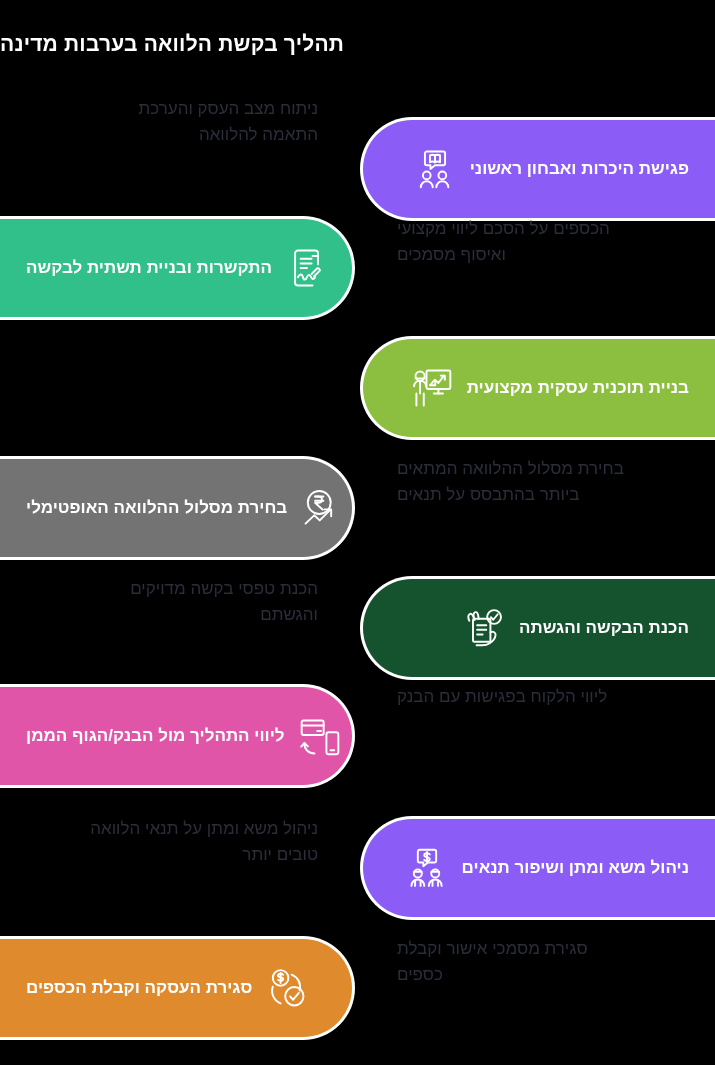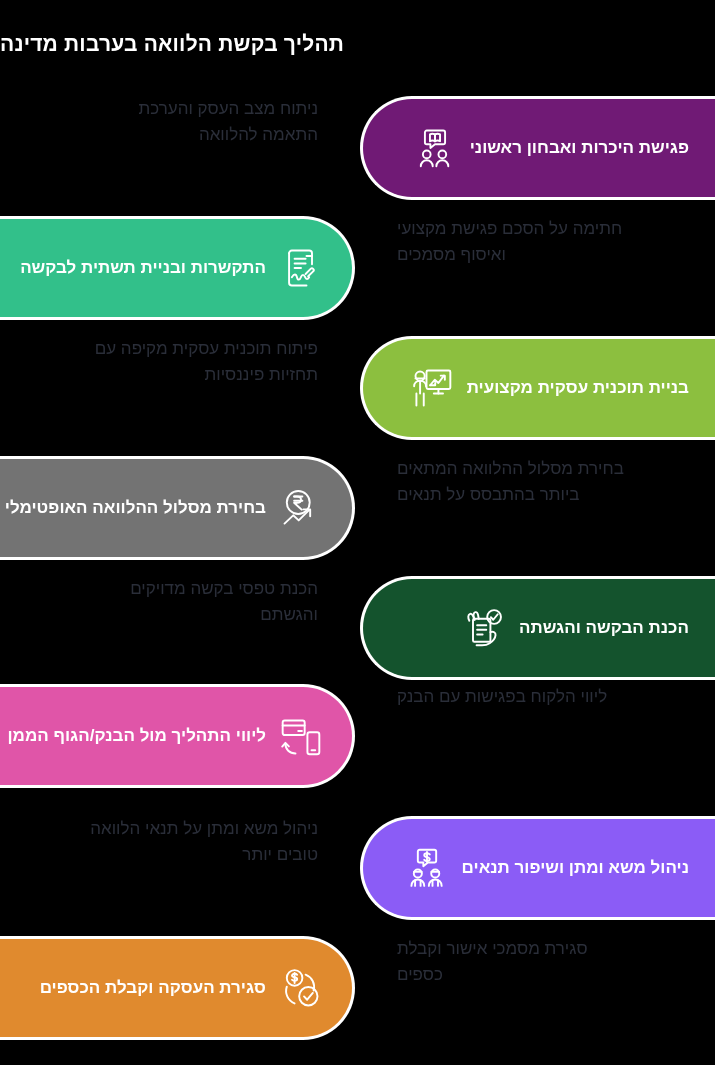--- a/index.html
+++ b/index.html
@@ -91,23 +91,24 @@
   }
 
   
   .step.left .bar {
     left: 0;
     border-top-right-radius: 52px;
     border-bottom-right-radius: 52px;
     border-top-left-radius: 0;
     border-bottom-left-radius: 0;
     border-left: none;
-    padding-left: 4px;
+    padding-left: 14px;
     padding-right: 28px;
     flex-direction: row;
+    justify-content: flex-end;
   }
 
   .bar-icon {
     flex: 0 0 auto;
     width: 46px;
     height: 46px;
     display: flex;
     align-items: center;
     justify-content: center;
   }
@@ -171,21 +172,21 @@
 <body>
 
 <div class="page">
 
   <div class="title-wrap">
     <h1 class="title">תהליך בקשת הלוואה בערבות מדינה</h1>
   </div>
 
   <div class="steps">
       <div class="step right" style="top: 0px;">
-        <div class="bar" style="background: #701a75;">
+        <div class="bar" style="background: #8b5cf6; margin-top: 21px;">
           <span class="bar-icon">
     <svg viewBox="0 0 48 48" fill="none" stroke="#fff" stroke-width="2.1" stroke-linecap="round" stroke-linejoin="round">
       <path d="M15 5h18a2 2 0 0 1 2 2v11a2 2 0 0 1-2 2H24l-5 4v-4h-4a2 2 0 0 1-2-2V7a2 2 0 0 1 2-2z"></path>
       <path d="M18.5 9.2c1.7-1 3.6-1 5.5 0v7.4c-1.9-1-3.8-1-5.5 0z"></path>
       <path d="M24 9.2c1.9-1 3.8-1 5.5 0v7.4c-1.7-1-3.6-1-5.5 0z"></path>
       <path d="M24 9.2v7.4"></path>
       <circle cx="15" cy="31" r="4.2"></circle>
       <path d="M8.5 44c0-3.8 2.9-6.6 6.5-6.6s6.5 2.8 6.5 6.6"></path>
       <circle cx="32" cy="31" r="4.2"></circle>
       <path d="M25.5 44c0-3.8 2.9-6.6 6.5-6.6s6.5 2.8 6.5 6.6"></path>
@@ -207,21 +208,21 @@
       <path d="M17 14h12"></path>
       <path d="M17 19h12"></path>
       <path d="M17 24h7"></path>
       <path d="M14 34c2.5-4 4.6-4 5.6 0 .9 3.6 3 3.6 4.3 0 1.2-3.3 3.3-3.3 4.6 0 1 2.6 2.8 2.6 4.4 0"></path>
       <path d="M29 30.5l5.5-5.6a1.9 1.9 0 0 1 2.8 2.8L31.8 33"></path>
     </svg>
           </span>
           <span class="bar-label">התקשרות ובניית תשתית לבקשה</span>
         </div>
         <div class="desc">
-          <span class="desc-text">חתימה על הסכם פגישת מקצועי ואיסוף מסמכים</span>
+          <span class="desc-text">הכספים על הסכם ליווי מקצועי ואיסוף מסמכים</span>
         </div>
       </div>
       <div class="step right" style="top: 240px;">
         <div class="bar" style="background: rgb(140, 191, 63);">
           <span class="bar-icon">
     <svg viewBox="0 0 48 48" fill="none" stroke="#fff" stroke-width="2.1" stroke-linecap="round" stroke-linejoin="round">
       <rect x="18" y="5" width="26" height="20" rx="1.5"></rect>
       <path d="M22 21l5-6 4 3.5 6-8"></path>
       <path d="M33.5 10.5H38V15"></path>
       <path d="M22 21h5.5v-2.5"></path>
@@ -229,23 +230,20 @@
       <path d="M26 30h10"></path>
       <circle cx="11" cy="11" r="5"></circle>
       <path d="M6 13.5h10"></path>
       <path d="M11 16v14"></path>
       <path d="M4.5 22c0-3.6 2.9-6 6.5-6s6.5 2.4 6.5 6"></path>
       <path d="M7 30v13M15 30v13"></path>
     </svg>
           </span>
           <span class="bar-label">בניית תוכנית עסקית מקצועית</span>
         </div>
-        <div class="desc">
-          <span class="desc-text">פיתוח תוכנית עסקית מקיפה עם תחזיות פיננסיות</span>
-        </div>
       </div>
       <div class="step left" style="top: 360px;">
         <div class="bar" style="background: #737373;">
           <span class="bar-icon">
     <svg viewBox="0 0 48 48" fill="none" stroke="#fff" stroke-width="2.1" stroke-linecap="round" stroke-linejoin="round">
       <circle cx="21" cy="18" r="12.5"></circle>
       <path d="M16.5 11.5h9"></path>
       <path d="M16.5 16h9"></path>
       <path d="M16.5 11.5h3.2c2.6 0 4.3 1.3 4.3 3.4 0 2.2-1.7 3.4-4.3 3.4h-3.2l8.2 7.5"></path>
       <path d="M6 41l9.5-9 6 5.5L33 26"></path>

